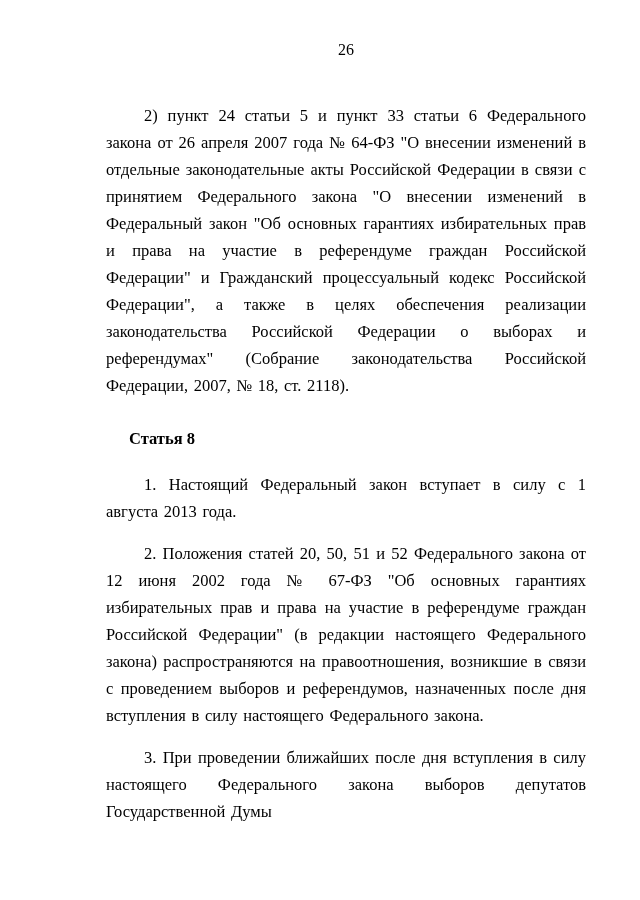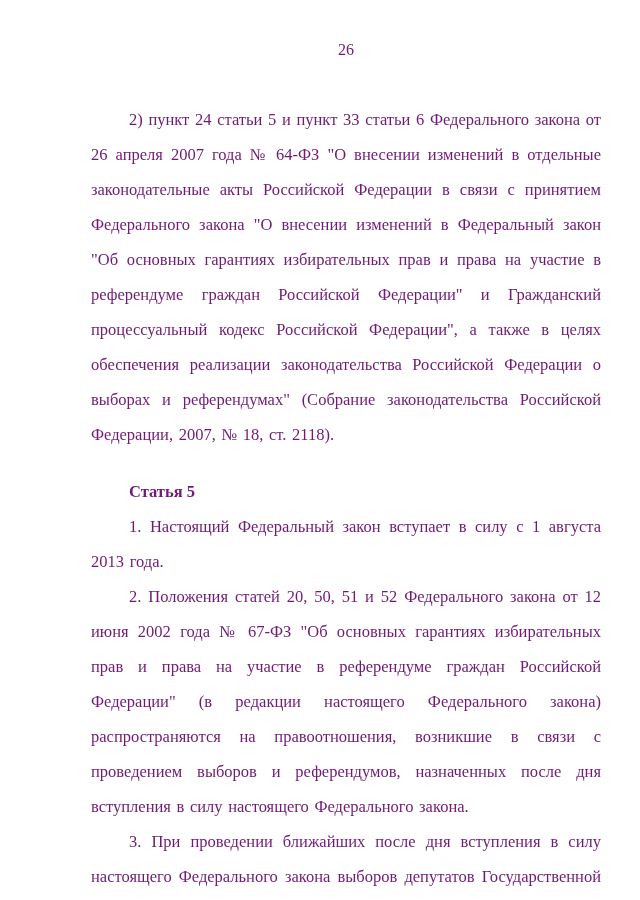--- a/index.html
+++ b/index.html
@@ -8,53 +8,53 @@
     background: #ffffff;
     width: 640px;
     height: 900px;
     overflow: hidden;
   }
   .page {
     box-sizing: border-box;
     width: 640px;
     height: 900px;
     background: #ffffff;
-    color: #701a75;
+    color: #000000;
     font-family: "Liberation Serif", "DejaVu Serif", serif;
     font-size: 16.5px;
     padding: 40px 39px 0 91px;
   }
   .page-number {
     text-align: center;
     font-size: 16px;
     line-height: 20px;
     margin: 0 0 42px 0;
   }
   p.para {
-    margin: 0;
+    margin: 15px;
     text-align: justify;
     text-indent: 38px;
-    line-height: 35px;
+    line-height: 27px;
     word-spacing: 1.5px;
   }
   p.heading {
     margin: 22px 0 0 0;
     text-indent: 38px;
     line-height: 35px;
     font-weight: bold;
   }
 </style>
 </head>
 <body>
 
 <div class="page">
   <div class="page-number">26</div>
 
   <p class="para">2) пункт 24 статьи 5 и пункт 33 статьи 6 Федерального закона от 26 апреля 2007 года № 64-ФЗ "О внесении изменений в отдельные законодательные акты Российской Федерации в связи с принятием Федерального закона "О внесении изменений в Федеральный закон "Об основных гарантиях избирательных прав и права на участие в референдуме граждан Российской Федерации" и Гражданский процессуальный кодекс Российской Федерации", а также в целях обеспечения реализации законодательства Российской Федерации о выборах и референдумах" (Собрание законодательства Российской Федерации, 2007, № 18, ст. 2118).</p>
 
-  <p class="heading">Статья 5</p>
+  <p class="heading">Статья 8</p>
 
   <p class="para">1. Настоящий Федеральный закон вступает в силу с 1 августа 2013 года.</p>
 
   <p class="para">2. Положения статей 20, 50, 51 и 52 Федерального закона от 12 июня 2002 года № 67-ФЗ "Об основных гарантиях избирательных прав и права на участие в референдуме граждан Российской Федерации" (в редакции настоящего Федерального закона) распространяются на правоотношения, возникшие в связи с проведением выборов и референдумов, назначенных после дня вступления в силу настоящего Федерального закона.</p>
 
   <p class="para">3. При проведении ближайших после дня вступления в силу настоящего Федерального закона выборов депутатов Государственной Думы</p>
 </div>
 
 </body></html>

